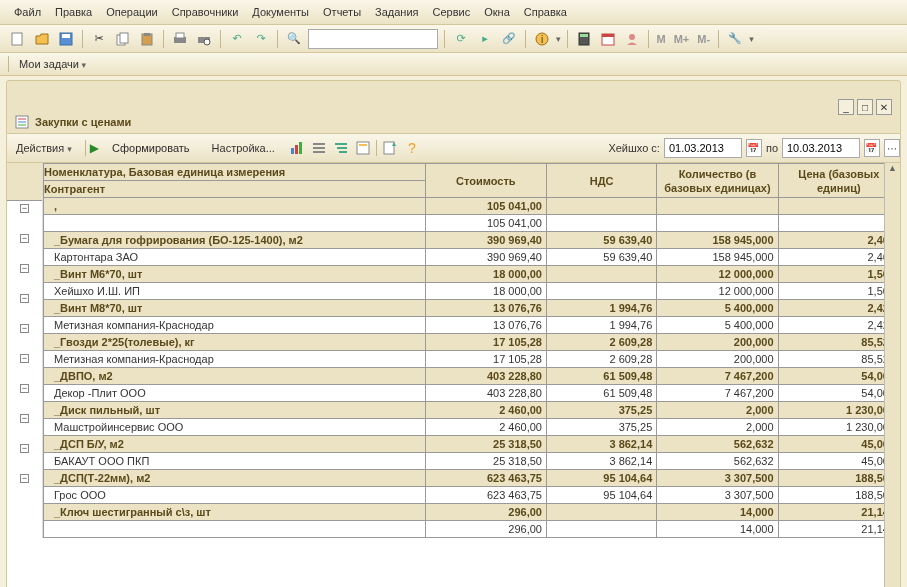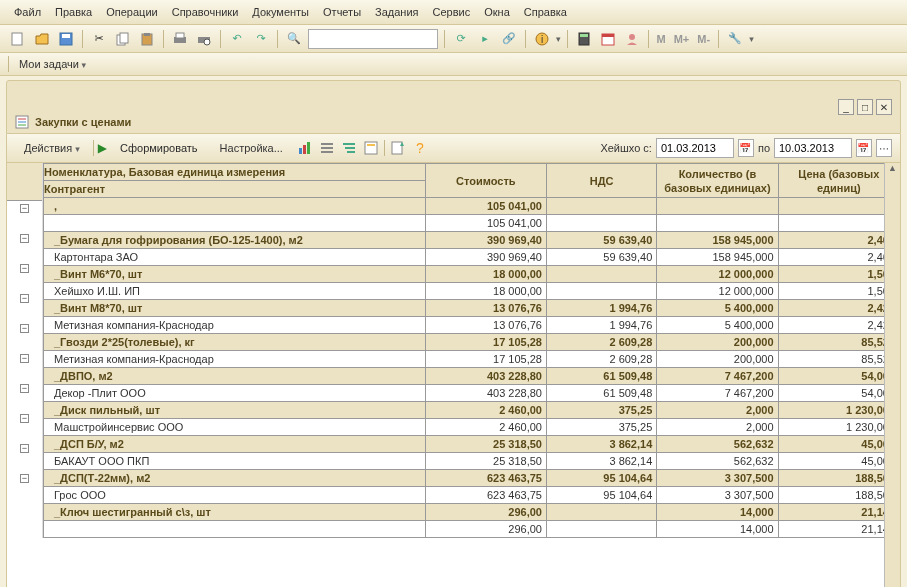--- a/index.html
+++ b/index.html
@@ -13,21 +13,21 @@
 .toolbar input.search { width: 130px; height: 20px; border: 1px solid #aaa; padding: 0 4px; font-size: 11px; }
 .toolbar .gray-text { color: #999; font-weight: bold; padding: 0 2px; }
 .subtoolbar { background: linear-gradient(#faf7ea, #ece3c5); padding: 3px 8px; border-bottom: 1px solid #d4c89a; display: flex; align-items: center; gap: 4px; }
 .subtoolbar .link-btn { padding: 2px 6px; cursor: pointer; }
 .subtoolbar .drop::after { content: " ▾"; font-size: 9px; color: #666; }
 .report-header { background: #ece3c5; border: 1px solid #d4c89a; margin: 4px 6px 0; padding: 4px 8px; display: flex; align-items: center; justify-content: space-between; border-radius: 3px 3px 0 0; }
 .report-header .title-area { display: flex; align-items: center; gap: 6px; margin-top: 30px; }
 .report-header .title { font-weight: bold; color: #5a4a1a; }
 .report-header .win-controls { display: flex; gap: 3px; }
 .report-header .win-btn { width: 16px; height: 16px; border: 1px solid #999; background: #f5f0dc; display: flex; align-items: center; justify-content: center; font-size: 10px; cursor: pointer; }
-.actions-bar { margin: 0 6px; background: linear-gradient(#faf7ea, #ece3c5); border: 1px solid #d4c89a; border-top: none; padding: 4px 8px; display: flex; justify-content: space-between; }
+.actions-bar { margin: 0 6px; background: linear-gradient(#faf7ea, #ece3c5); border: 1px solid #d4c89a; border-top: none; padding: 4px 0; display: flex; justify-content: space-between; }
 .actions-bar .left { display: flex; align-items: center; gap: 4px; }
 .actions-bar .btn { padding: 2px 8px; border: 1px solid transparent; cursor: pointer; }
 .actions-bar .btn.primary { font-weight: normal; color: #2a2a2a; }
 .actions-bar .right { display: flex; align-items: center; gap: 4px; }
 .actions-bar .date-input { width: 78px; height: 20px; border: 1px solid #aaa; padding: 0 4px; font-size: 11px; }
 .actions-bar .date-icon { width: 16px; height: 18px; border: 1px solid #aaa; background: #fff; display: inline-flex; align-items: center; justify-content: center; font-size: 10px; cursor: pointer; }
 .small-icon { width: 18px; height: 18px; display: inline-flex; align-items: center; justify-content: center; cursor: pointer; }
 .report-body { margin: 0 6px 6px; border: 1px solid #d4c89a; border-top: none; background: #fff; height: 470px; overflow: auto; position: relative; }
 .table-wrap { display: flex; }
 .tree-col { width: 36px; flex-shrink: 0; background: #fff; border-right: 1px solid #ddd; }

